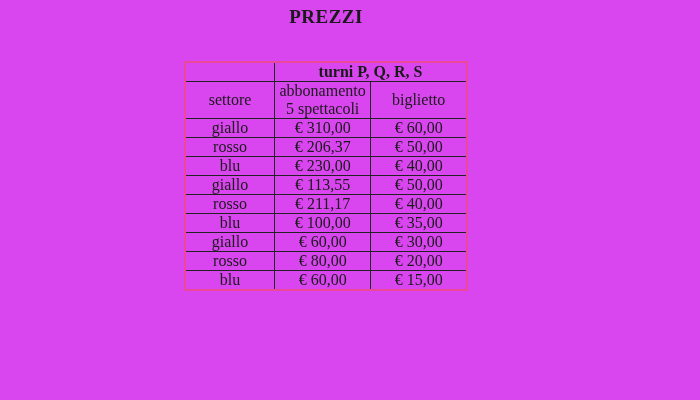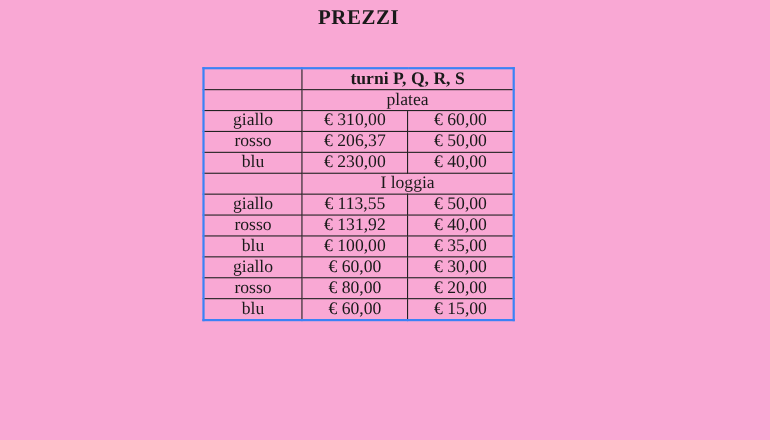--- a/index.html
+++ b/index.html
@@ -4,21 +4,21 @@
 <style>
   html, body {
     margin: 0;
     padding: 0;
     background: #ffffff;
   }
   .page {
     position: relative;
     width: 700px;
     height: 400px;
-    background: #f9a8d4;
+    background: #d946ef;
     font-family: "Liberation Serif", "DejaVu Serif", serif;
     color: #1a1a1a;
     overflow: hidden;
   }
   .content {
     width: 652px; 
     margin: 0;
   }
   .doc-title {
     margin: 6px 0 0 0;
@@ -35,21 +35,21 @@
     line-height: 20px;
     font-weight: bold;
     font-variant: small-caps;
     letter-spacing: 0.3px;
   }
   table.prices {
     margin: 33px auto 0 auto;
     border-collapse: collapse;
     table-layout: fixed;
     width: 284px;
-    border: 2px solid #3b82f6;
+    border: 2px solid #ec4899;
   }
   table.prices td {
     border: 1px solid #222222;
     text-align: center;
     vertical-align: middle;
     font-size: 16px;
     line-height: 18px;
     height: 18px;
     padding: 0;
     overflow: hidden;
@@ -69,53 +69,53 @@
     <div class="doc-title">PREZZI</div>
 
     <table class="prices">
 
       <tbody>
           <tr>
         <td class="col-settore"></td>
         <td class="bold" colspan="2">turni P, Q, R, S</td>
       </tr>
 
+      <tr>
+        <td class="col-settore">settore</td>
+        <td class="col-abbo two-line">
+          <div>abbonamento</div>
+          <div>5 spettacoli</div>
+        </td>
+        <td class="col-biglietto">biglietto</td>
+      </tr>
 
-      <tr>
-        <td></td>
-        <td colspan="2">platea</td>
-      </tr>
       <tr>
         <td>giallo</td>
         <td>€ 310,00</td>
         <td>€ 60,00</td>
       </tr>
       <tr>
         <td>rosso</td>
         <td>€ 206,37</td>
         <td>€ 50,00</td>
       </tr>
       <tr>
         <td>blu</td>
         <td>€ 230,00</td>
         <td>€ 40,00</td>
       </tr>
 
       <tr>
-        <td></td>
-        <td colspan="2">I loggia</td>
-      </tr>
-      <tr>
         <td>giallo</td>
         <td>€ 113,55</td>
         <td>€ 50,00</td>
       </tr>
       <tr>
         <td>rosso</td>
-        <td>€ 131,92</td>
+        <td>€ 211,17</td>
         <td>€ 40,00</td>
       </tr>
       <tr>
         <td>blu</td>
         <td>€ 100,00</td>
         <td>€ 35,00</td>
       </tr>
 
       <tr>
         <td>giallo</td>

